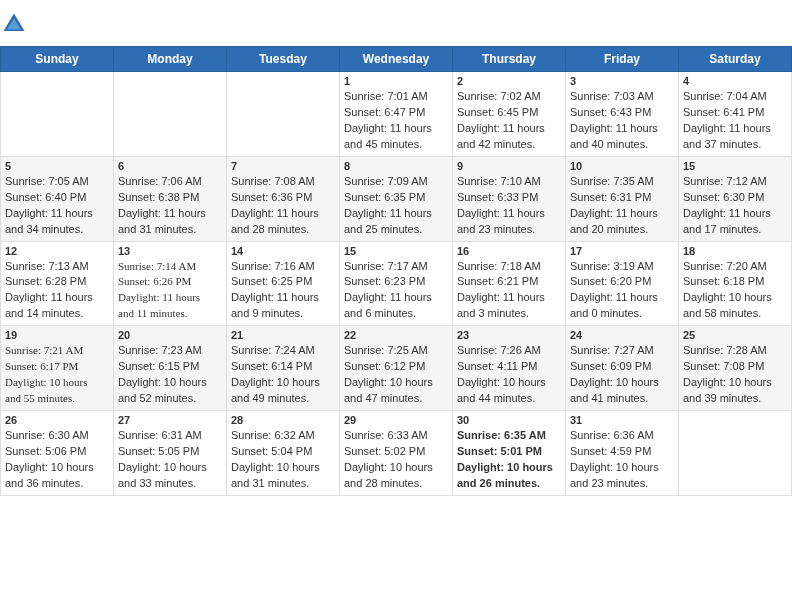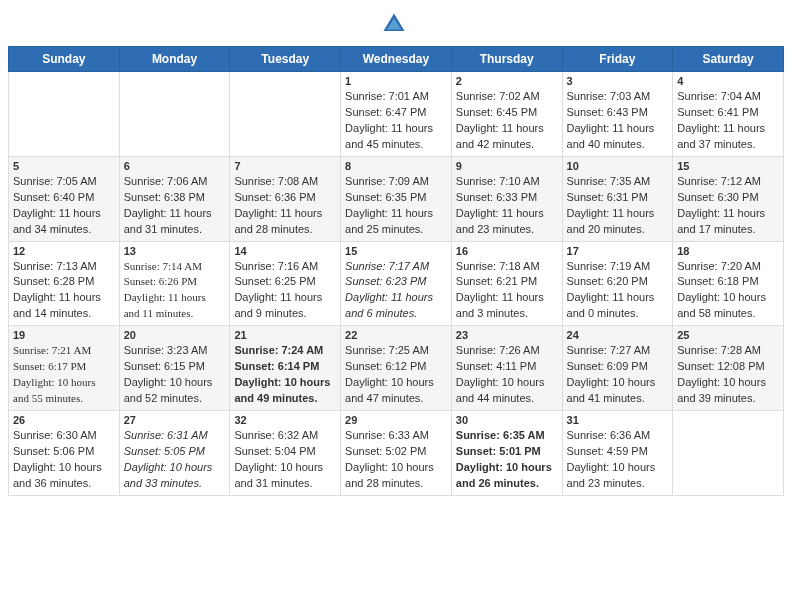--- a/index.html
+++ b/index.html
@@ -6,24 +6,23 @@
     body {
       font-family: Arial, sans-serif;
       background: #fff;
       width: 792px;
       height: 612px;
       overflow: hidden;
     }
     .page {
       width: 792px;
       height: 472px;
-      padding: 10px 8px;
+      padding: 10px 0;
       display: flex;
       flex-direction: column;
-      align-items: center;
     }
     .header {
       display: flex;
       justify-content: space-between;
       align-items: flex-start;
       margin-bottom: 8px;
     }
     .logo {
       display: flex;
       align-items: center;
@@ -239,35 +238,35 @@
           </td>
           <td>
             <span class="day-num">14</span>
             <div class="day-info" style="white-space: pre-line;">Sunrise: 7:16 AM
 Sunset: 6:25 PM
 Daylight: 11 hours
 and 9 minutes.</div>
           </td>
           <td>
             <span class="day-num">15</span>
-            <div class="day-info" style="white-space: pre-line; font-style: italic;">Sunrise: 7:17 AM
+            <div class="day-info" style="white-space: pre-line;">Sunrise: 7:17 AM
 Sunset: 6:23 PM
 Daylight: 11 hours
 and 6 minutes.</div>
           </td>
           <td>
             <span class="day-num">16</span>
             <div class="day-info" style="white-space: pre-line;">Sunrise: 7:18 AM
 Sunset: 6:21 PM
 Daylight: 11 hours
 and 3 minutes.</div>
           </td>
           <td>
             <span class="day-num">17</span>
-            <div class="day-info" style="white-space: pre-line;">Sunrise: 7:19 AM
+            <div class="day-info" style="white-space: pre-line;">Sunrise: 3:19 AM
 Sunset: 6:20 PM
 Daylight: 11 hours
 and 0 minutes.</div>
           </td>
           <td>
             <span class="day-num">18</span>
             <div class="day-info" style="white-space: pre-line;">Sunrise: 7:20 AM
 Sunset: 6:18 PM
 Daylight: 10 hours
 and 58 minutes.</div>
@@ -276,28 +275,28 @@
         <tr>
           <td>
             <span class="day-num">19</span>
             <div class="day-info" style="white-space: pre-line; font-family: Liberation Serif, serif;">Sunrise: 7:21 AM
 Sunset: 6:17 PM
 Daylight: 10 hours
 and 55 minutes.</div>
           </td>
           <td>
             <span class="day-num">20</span>
-            <div class="day-info" style="white-space: pre-line;">Sunrise: 3:23 AM
+            <div class="day-info" style="white-space: pre-line;">Sunrise: 7:23 AM
 Sunset: 6:15 PM
 Daylight: 10 hours
 and 52 minutes.</div>
           </td>
           <td>
             <span class="day-num">21</span>
-            <div class="day-info" style="white-space: pre-line; font-weight: bold;">Sunrise: 7:24 AM
+            <div class="day-info" style="white-space: pre-line;">Sunrise: 7:24 AM
 Sunset: 6:14 PM
 Daylight: 10 hours
 and 49 minutes.</div>
           </td>
           <td>
             <span class="day-num">22</span>
             <div class="day-info" style="white-space: pre-line;">Sunrise: 7:25 AM
 Sunset: 6:12 PM
 Daylight: 10 hours
 and 47 minutes.</div>
@@ -312,42 +311,42 @@
           <td>
             <span class="day-num">24</span>
             <div class="day-info" style="white-space: pre-line;">Sunrise: 7:27 AM
 Sunset: 6:09 PM
 Daylight: 10 hours
 and 41 minutes.</div>
           </td>
           <td>
             <span class="day-num">25</span>
             <div class="day-info" style="white-space: pre-line;">Sunrise: 7:28 AM
-Sunset: 12:08 PM
+Sunset: 7:08 PM
 Daylight: 10 hours
 and 39 minutes.</div>
           </td>
         </tr>
         <tr>
           <td>
             <span class="day-num">26</span>
             <div class="day-info" style="white-space: pre-line;">Sunrise: 6:30 AM
 Sunset: 5:06 PM
 Daylight: 10 hours
 and 36 minutes.</div>
           </td>
           <td>
             <span class="day-num">27</span>
-            <div class="day-info" style="white-space: pre-line; font-style: italic;">Sunrise: 6:31 AM
+            <div class="day-info" style="white-space: pre-line;">Sunrise: 6:31 AM
 Sunset: 5:05 PM
 Daylight: 10 hours
 and 33 minutes.</div>
           </td>
           <td>
-            <span class="day-num">32</span>
+            <span class="day-num">28</span>
             <div class="day-info" style="white-space: pre-line;">Sunrise: 6:32 AM
 Sunset: 5:04 PM
 Daylight: 10 hours
 and 31 minutes.</div>
           </td>
           <td>
             <span class="day-num">29</span>
             <div class="day-info" style="white-space: pre-line;">Sunrise: 6:33 AM
 Sunset: 5:02 PM
 Daylight: 10 hours

